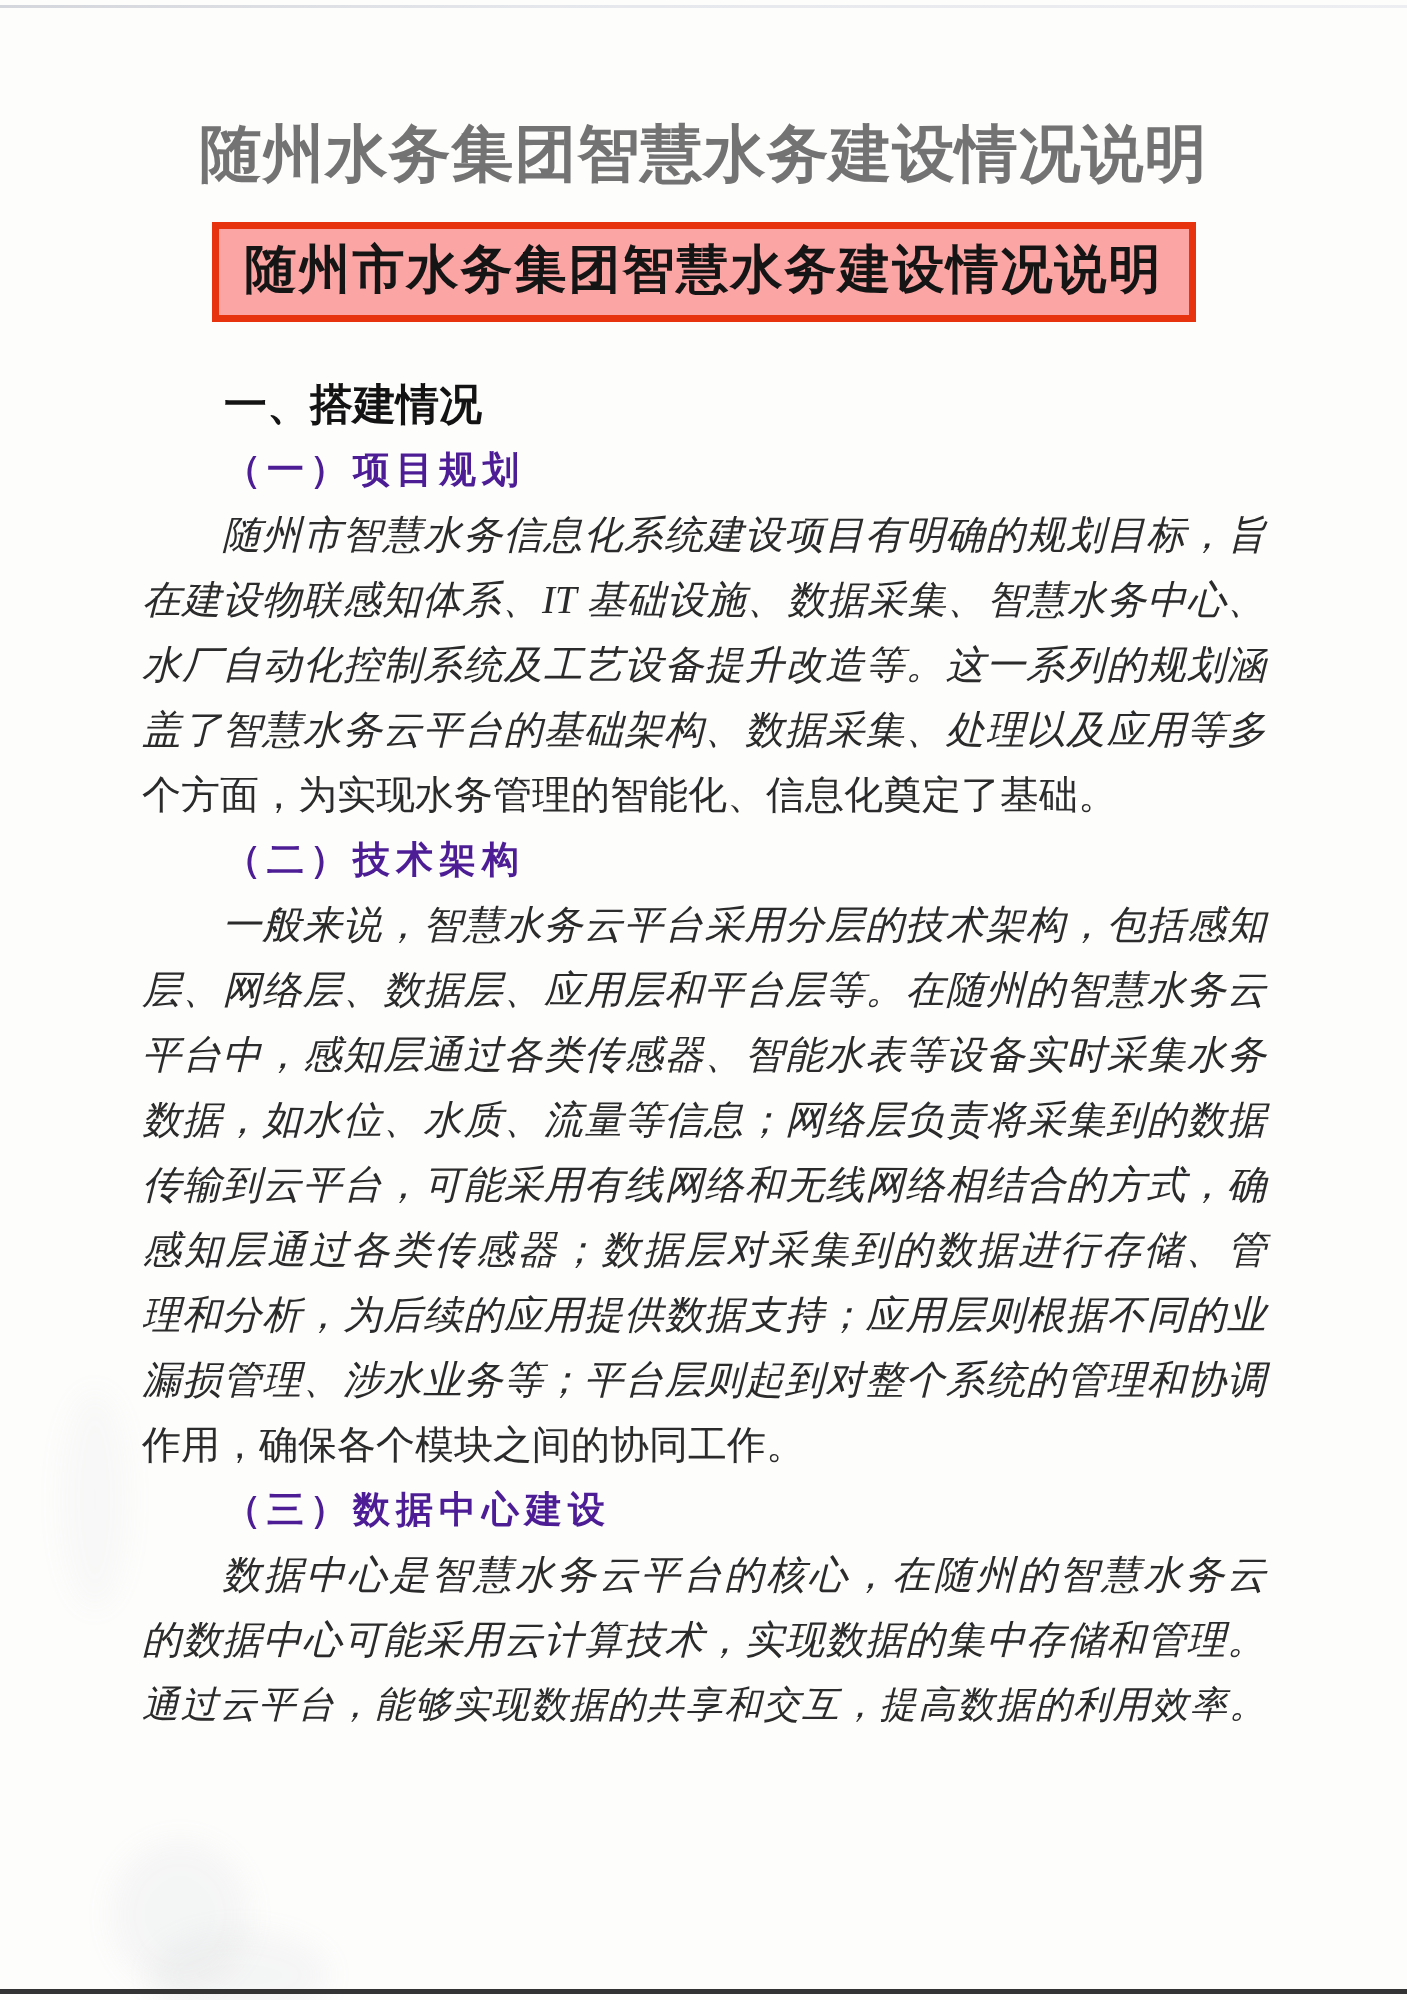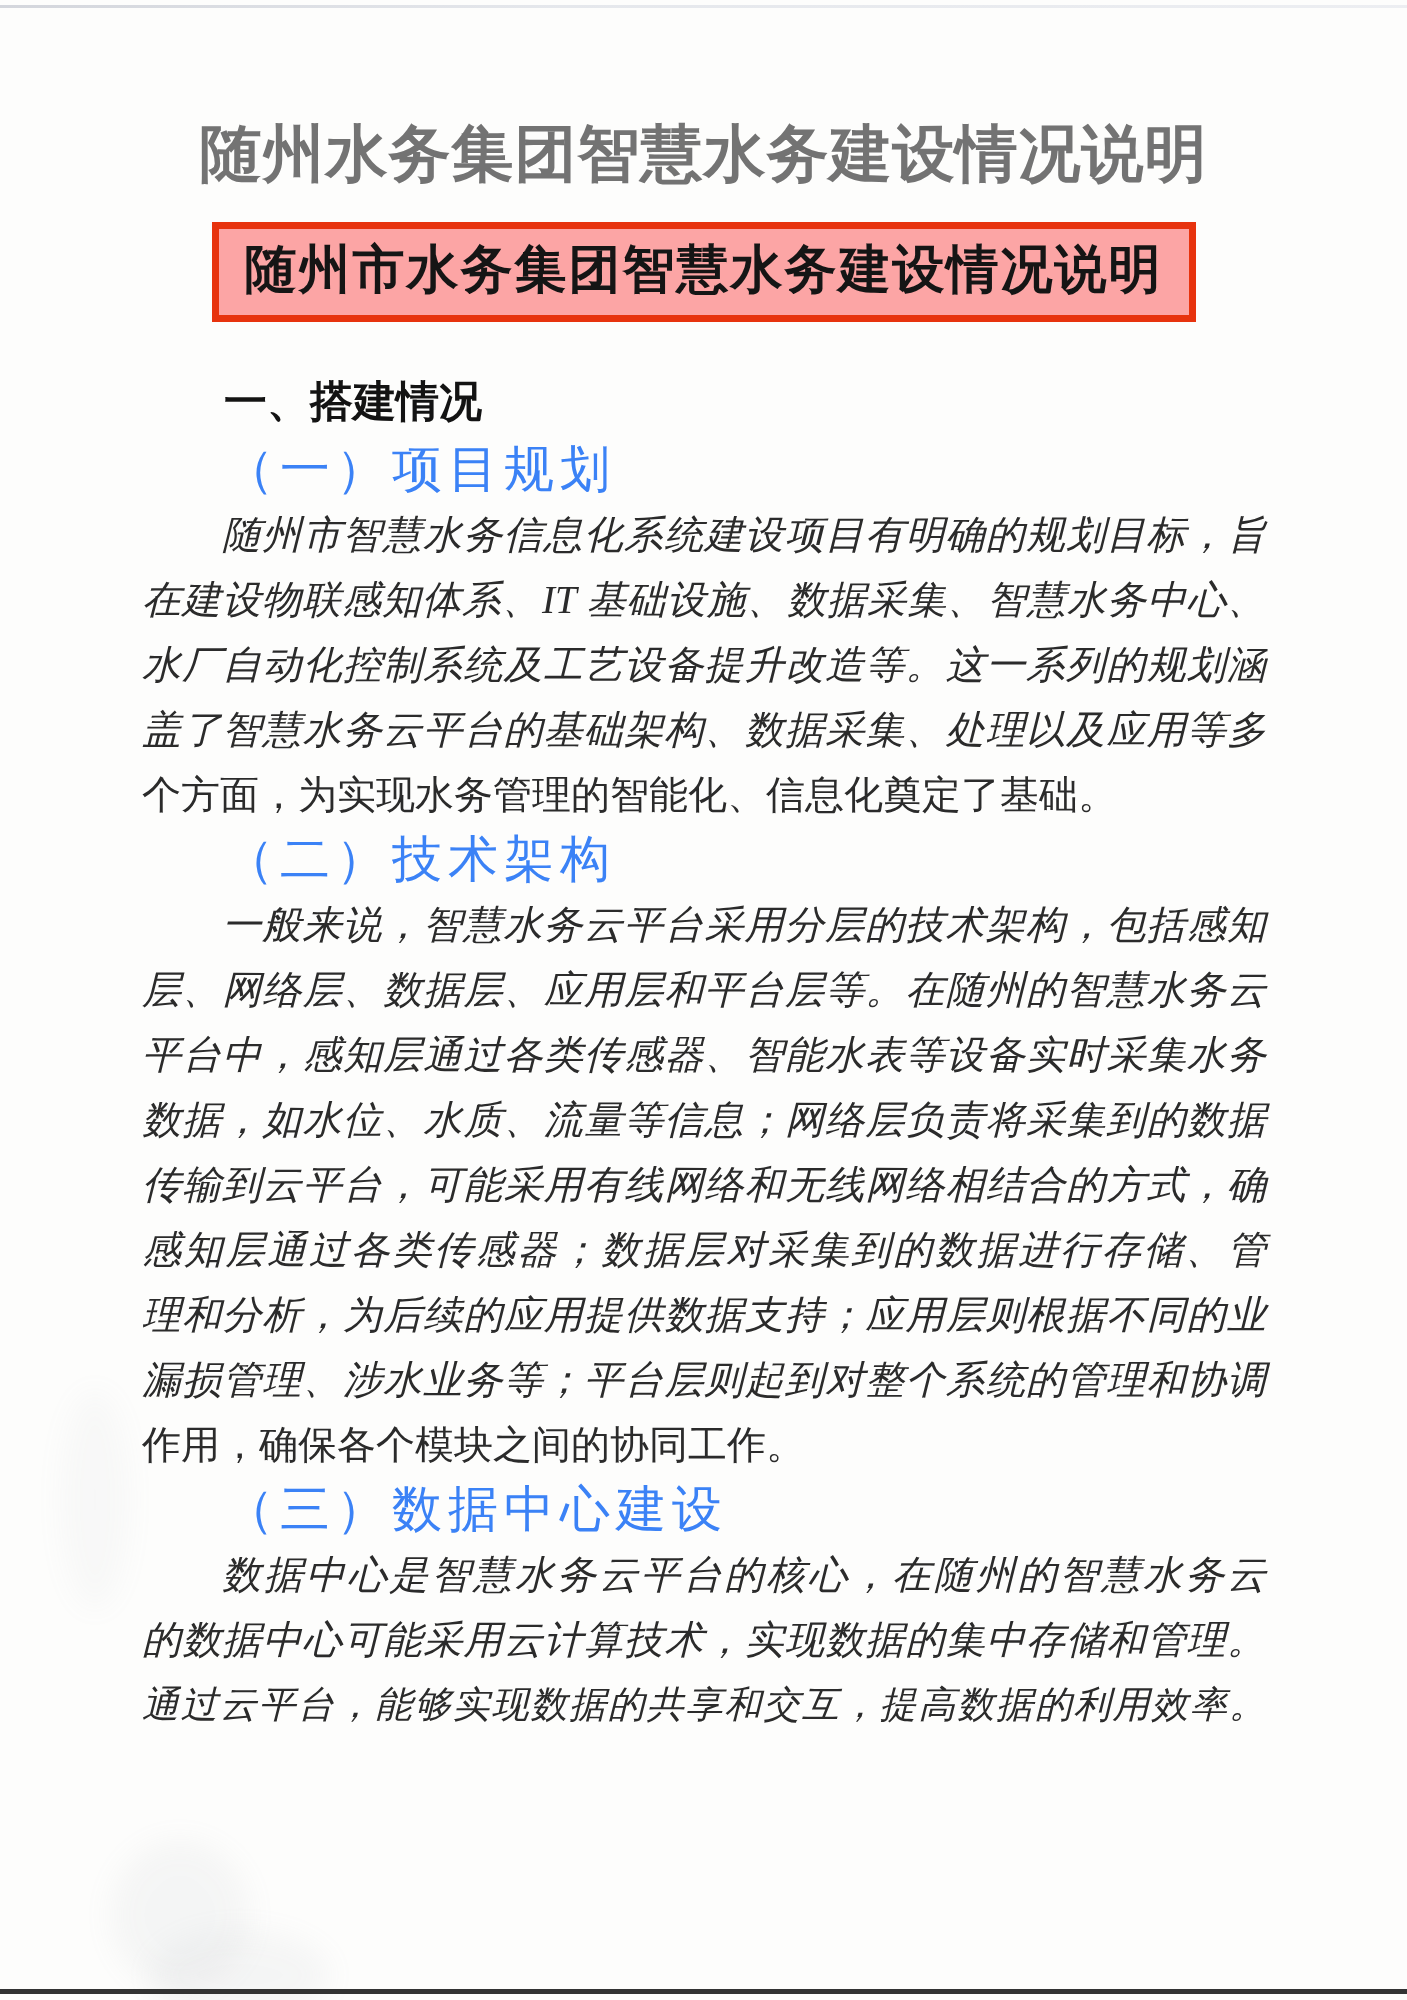--- a/index.html
+++ b/index.html
@@ -63,31 +63,31 @@
     white-space:normal;
     text-align:justify;
     text-align-last:justify;
     -moz-text-align-last:justify;
     text-justify:inter-character;
     font-style:italic;
   }
   .indent{padding-left:80px;}
   .tight{font-size:37px;}
   .h1{
-    font-family:Liberation Mono, monospace;
+    font-family:Liberation Sans, sans-serif;
     font-weight:700;
     font-size:43px;
     color:#131313;
     padding-left:82px;
   }
   .sub{
-    font-weight:400;
-    font-size:50px;
+    font-weight:700;
+    font-size:37px;
     letter-spacing:6px;
-    color:#3b82f6;
+    color:#4c1d95;
     padding-left:82px;
   }
 </style>
 </head>
 <body>
 
 <div class="page">
   <div class="topline"></div>
   <div class="smudge s1"></div>
   <div class="smudge s2"></div>

